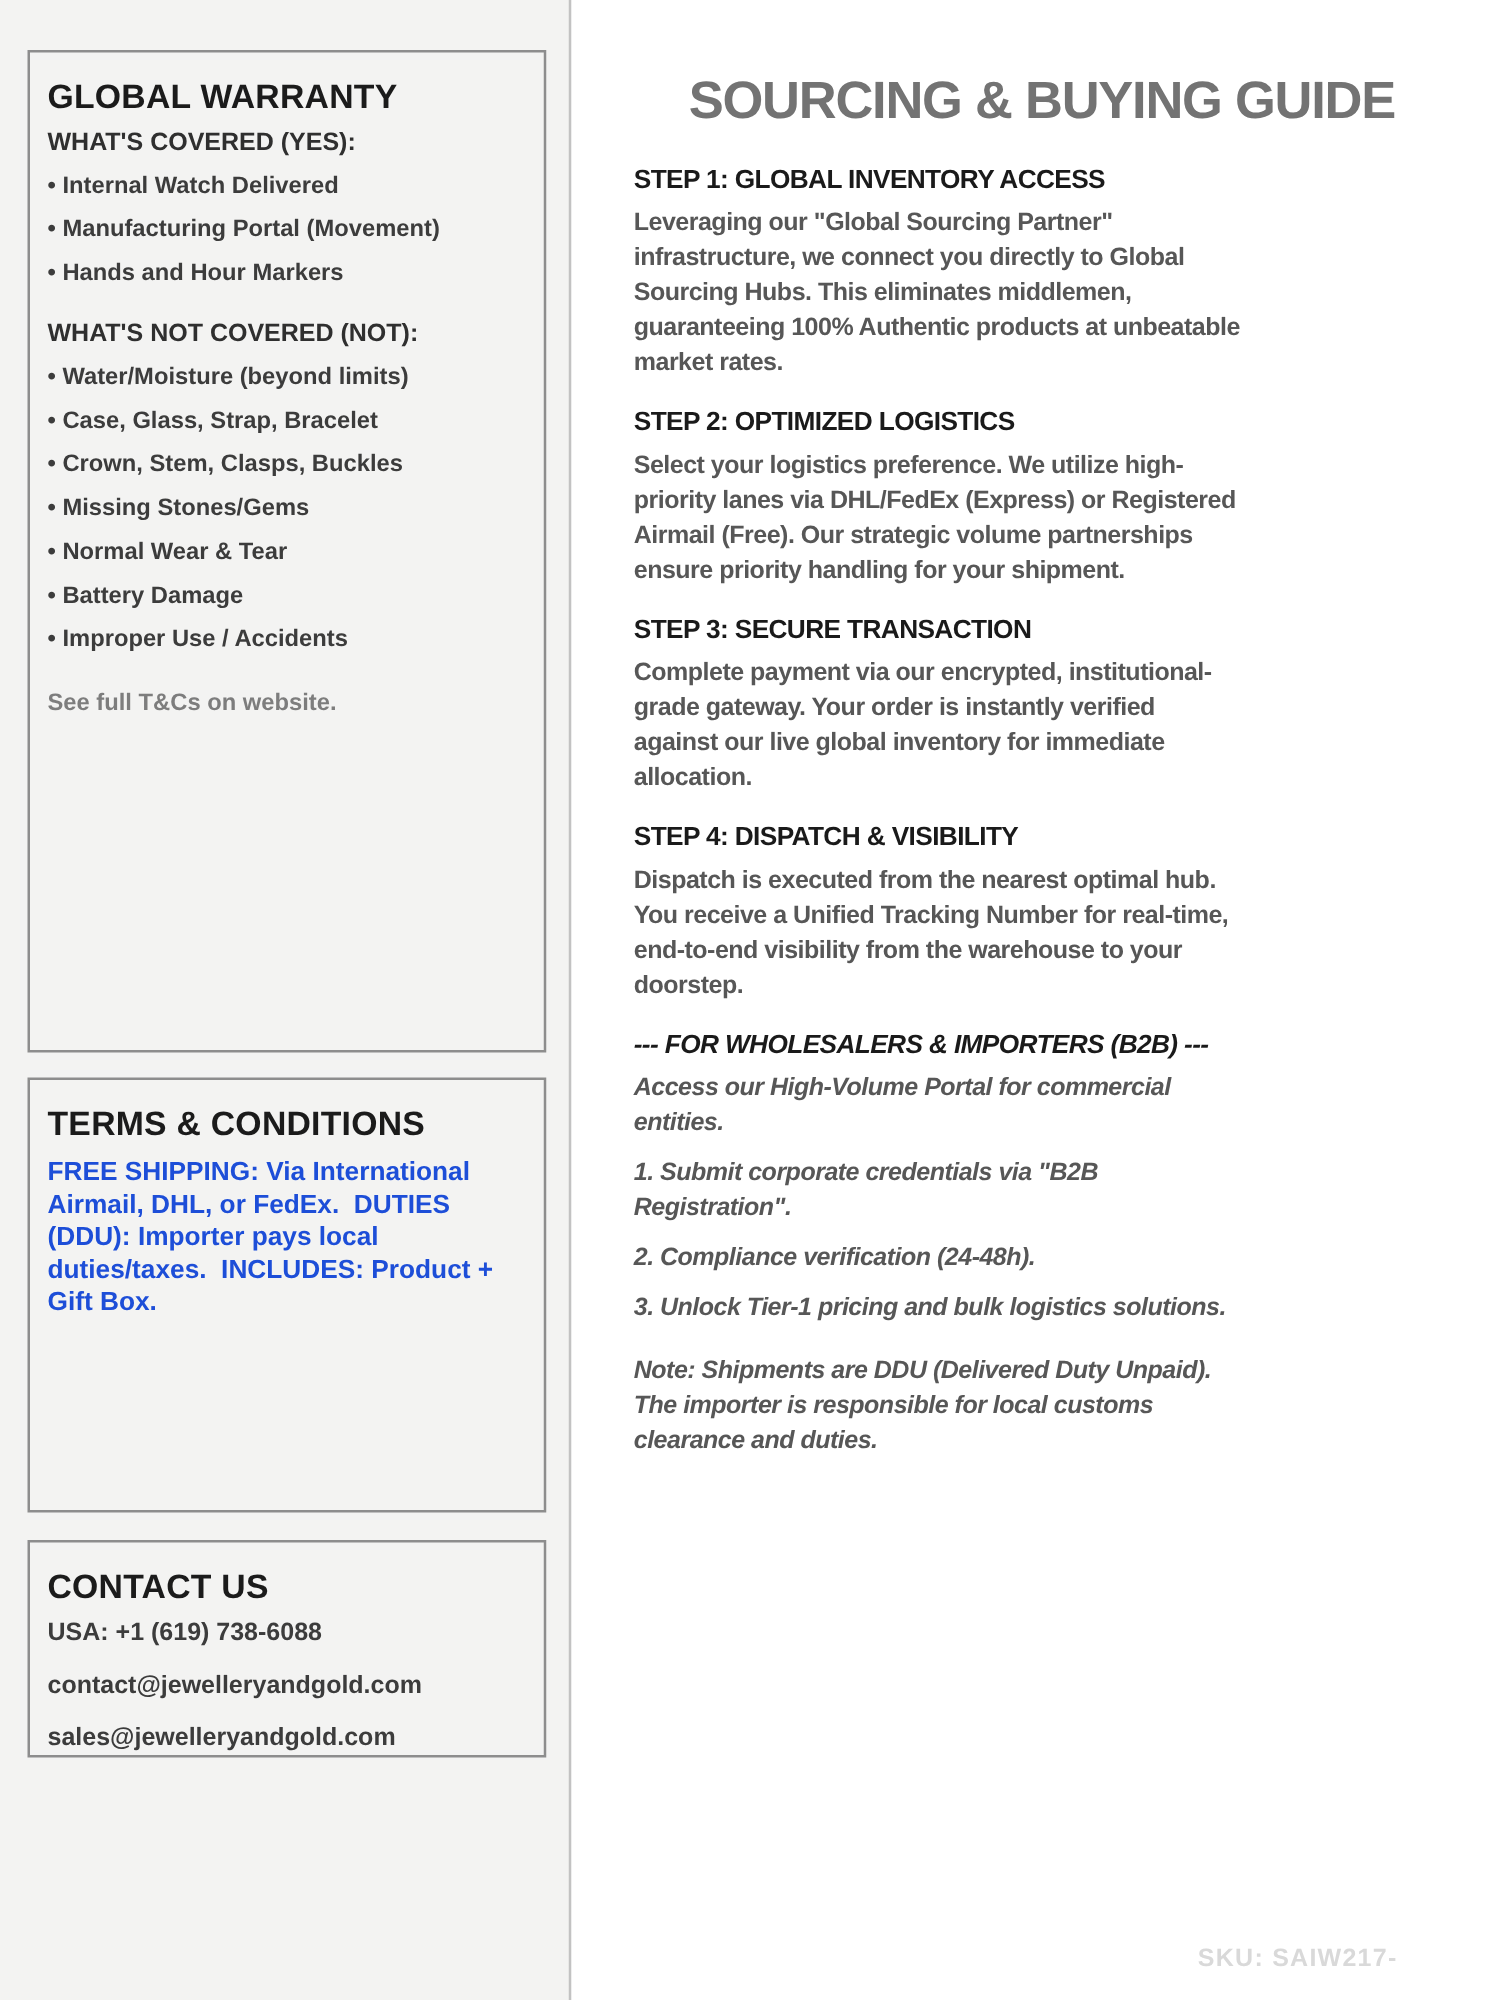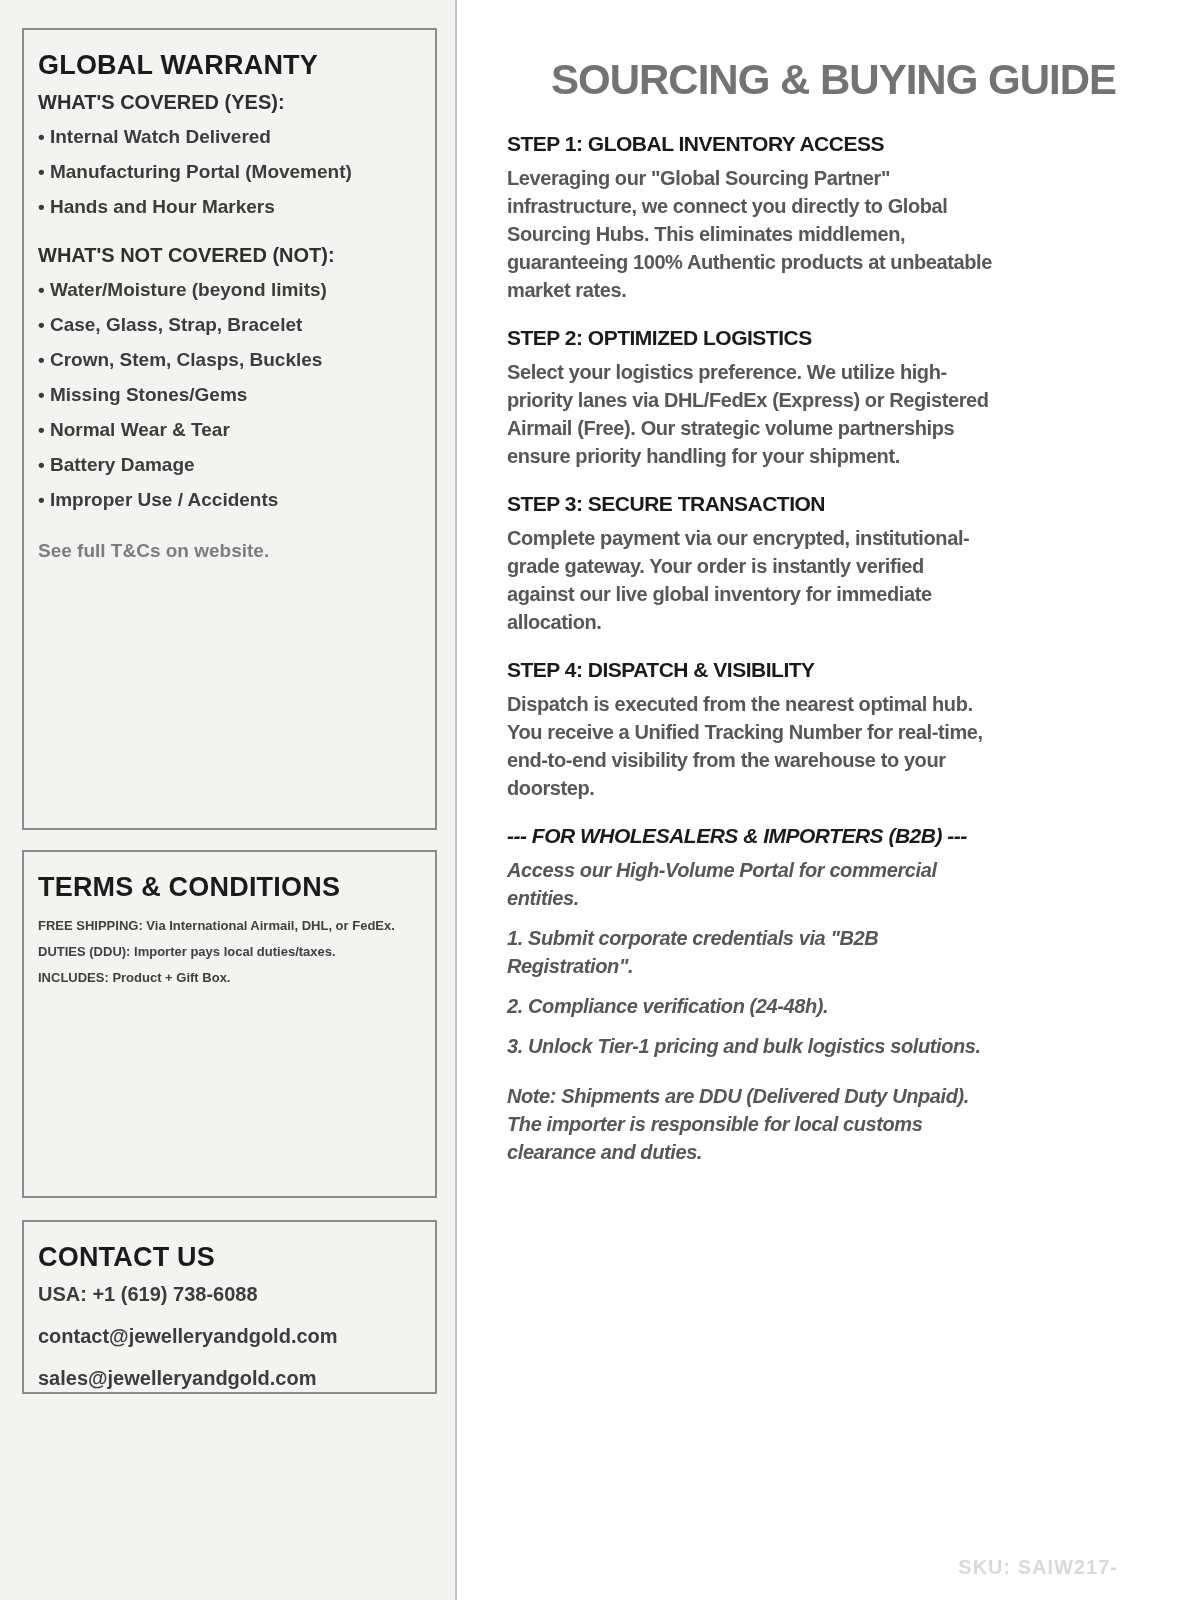--- a/index.html
+++ b/index.html
@@ -13,21 +13,21 @@
     overflow: hidden;
   }
   
   .sidebar {
     position: absolute;
     left: 0; top: 0;
     width: 457px;
     height: 1600px;
     background: #f3f3f2;
     border-right: 2px solid #c2c2c2;
-    padding-top: 28px;
+    padding-top: 40px;
   }
   .box {
     width: 415px;
     margin-left: 22px;
     border: 2px solid #8d8d8d;
     padding: 20px 14px 14px 14px;
   }
   .box-warranty { height: 802px; margin-bottom: 20px; }
   .box-terms    { height: 348px; margin-bottom: 22px; }
   .box-contact  { height: 174px; }
@@ -54,23 +54,23 @@
   }
   .bullet-list li::before { content: "\2022\00a0"; color: #3c3c3c; }
   .gap-above { margin-top: 27px; }
   .footnote {
     margin-top: 30px;
     font-size: 19px;
     font-weight: bold;
     color: #7d7d7d;
   }
   .terms-body {
-    font-size: 13px;
-    font-weight: bold;
-    color: #404040;
+    font-size: 21px;
+    font-weight: bold;
+    color: #1d4ed8;
     line-height: 26px;
     max-width: 365px;
     white-space: pre-wrap;
   }
   .contact-line {
     font-size: 20px;
     font-weight: bold;
     color: #3c3c3c;
     margin-bottom: 19px;
   }

